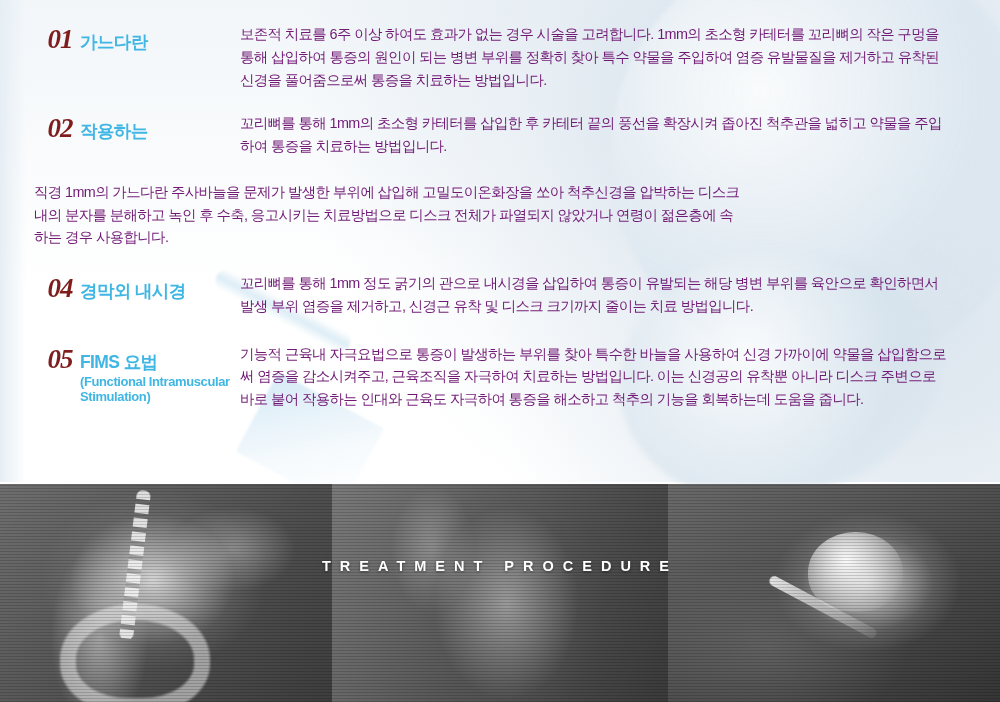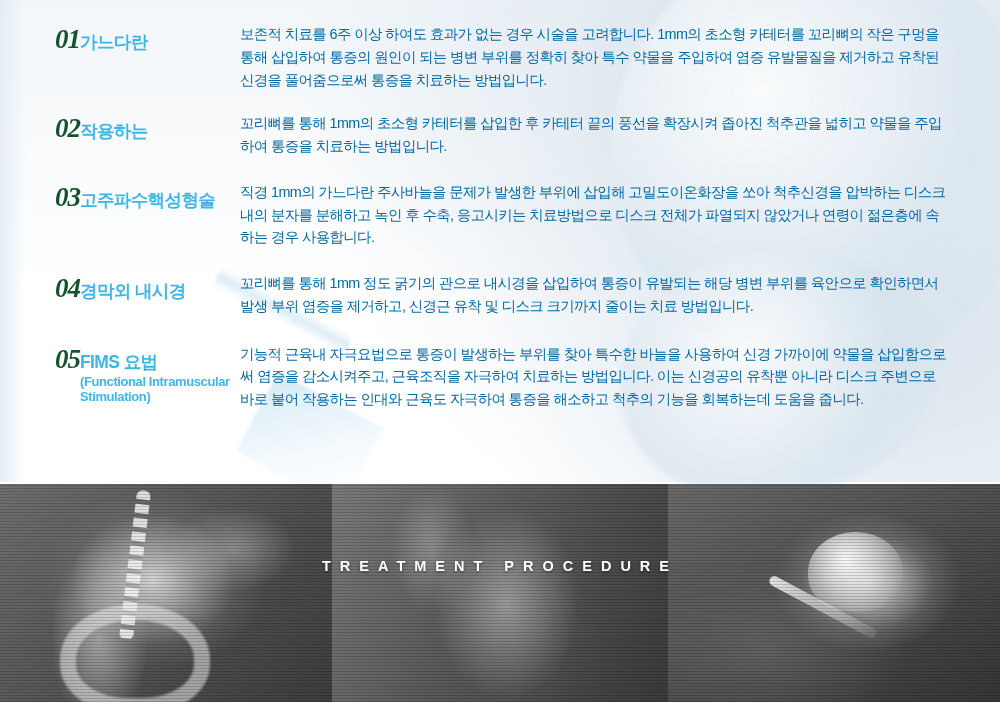--- a/index.html
+++ b/index.html
@@ -82,25 +82,25 @@
     flex: 0 0 206px;
     display: flex;
     align-items: baseline;
     padding-top: 2px;
   }
   .num {
     font-family: "Liberation Serif", serif;
     font-style: italic;
     font-size: 27px;
     font-weight: bold;
-    color: #14532d;
+    color: #7f1d1d;
     letter-spacing: -1px;
     width: 46px;
     flex: 0 0 46px;
-    text-align: right;
+    text-align: center;
     padding-left: 6px;
   }
   .title {
     font-size: 17.5px;
     font-weight: bold;
     color: #3fb6e3;
     line-height: 1.25;
     letter-spacing: -0.6px;
   }
   .title .sub {
@@ -108,21 +108,21 @@
     font-size: 13px;
     font-weight: bold;
     line-height: 1.15;
     letter-spacing: -0.4px;
     margin-top: 2px;
   }
   .body {
     flex: 1;
     font-size: 14.4px;
     line-height: 1.58;
-    color: #0369a1;
+    color: #701a75;
     letter-spacing: -0.6px;
     padding-top: 1px;
     max-width: 712px;
   }
 
   
   .row.r1 { margin-bottom: 20px; }
   .row.r2 { margin-bottom: 22px; }
   .row.r3 { margin-bottom: 22px; }
   .row.r4 { margin-bottom: 24px; }
@@ -242,26 +242,20 @@
     <div class="head">
       <div class="num">02</div>
       <div class="title">
         <span>작용하는</span>
       </div>
     </div>
     <div class="body">꼬리뼈를 통해 1mm의 초소형 카테터를 삽입한 후 카테터 끝의 풍선을 확장시켜 좁아진 척추관을 넓히고 약물을 주입하여 통증을 치료하는 방법입니다.</div>
   </div>
 
   <div class="row r3">
-    <div class="head">
-      <div class="num">03</div>
-      <div class="title">
-        <span>고주파수핵성형술</span>
-      </div>
-    </div>
     <div class="body">직경 1mm의 가느다란 주사바늘을 문제가 발생한 부위에 삽입해 고밀도이온화장을 쏘아 척추신경을 압박하는 디스크내의 분자를 분해하고 녹인 후 수축, 응고시키는 치료방법으로 디스크 전체가 파열되지 않았거나 연령이 젊은층에 속하는 경우 사용합니다.</div>
   </div>
 
   <div class="row r4">
     <div class="head">
       <div class="num">04</div>
       <div class="title">
         <span>경막외 내시경</span>
       </div>
     </div>

